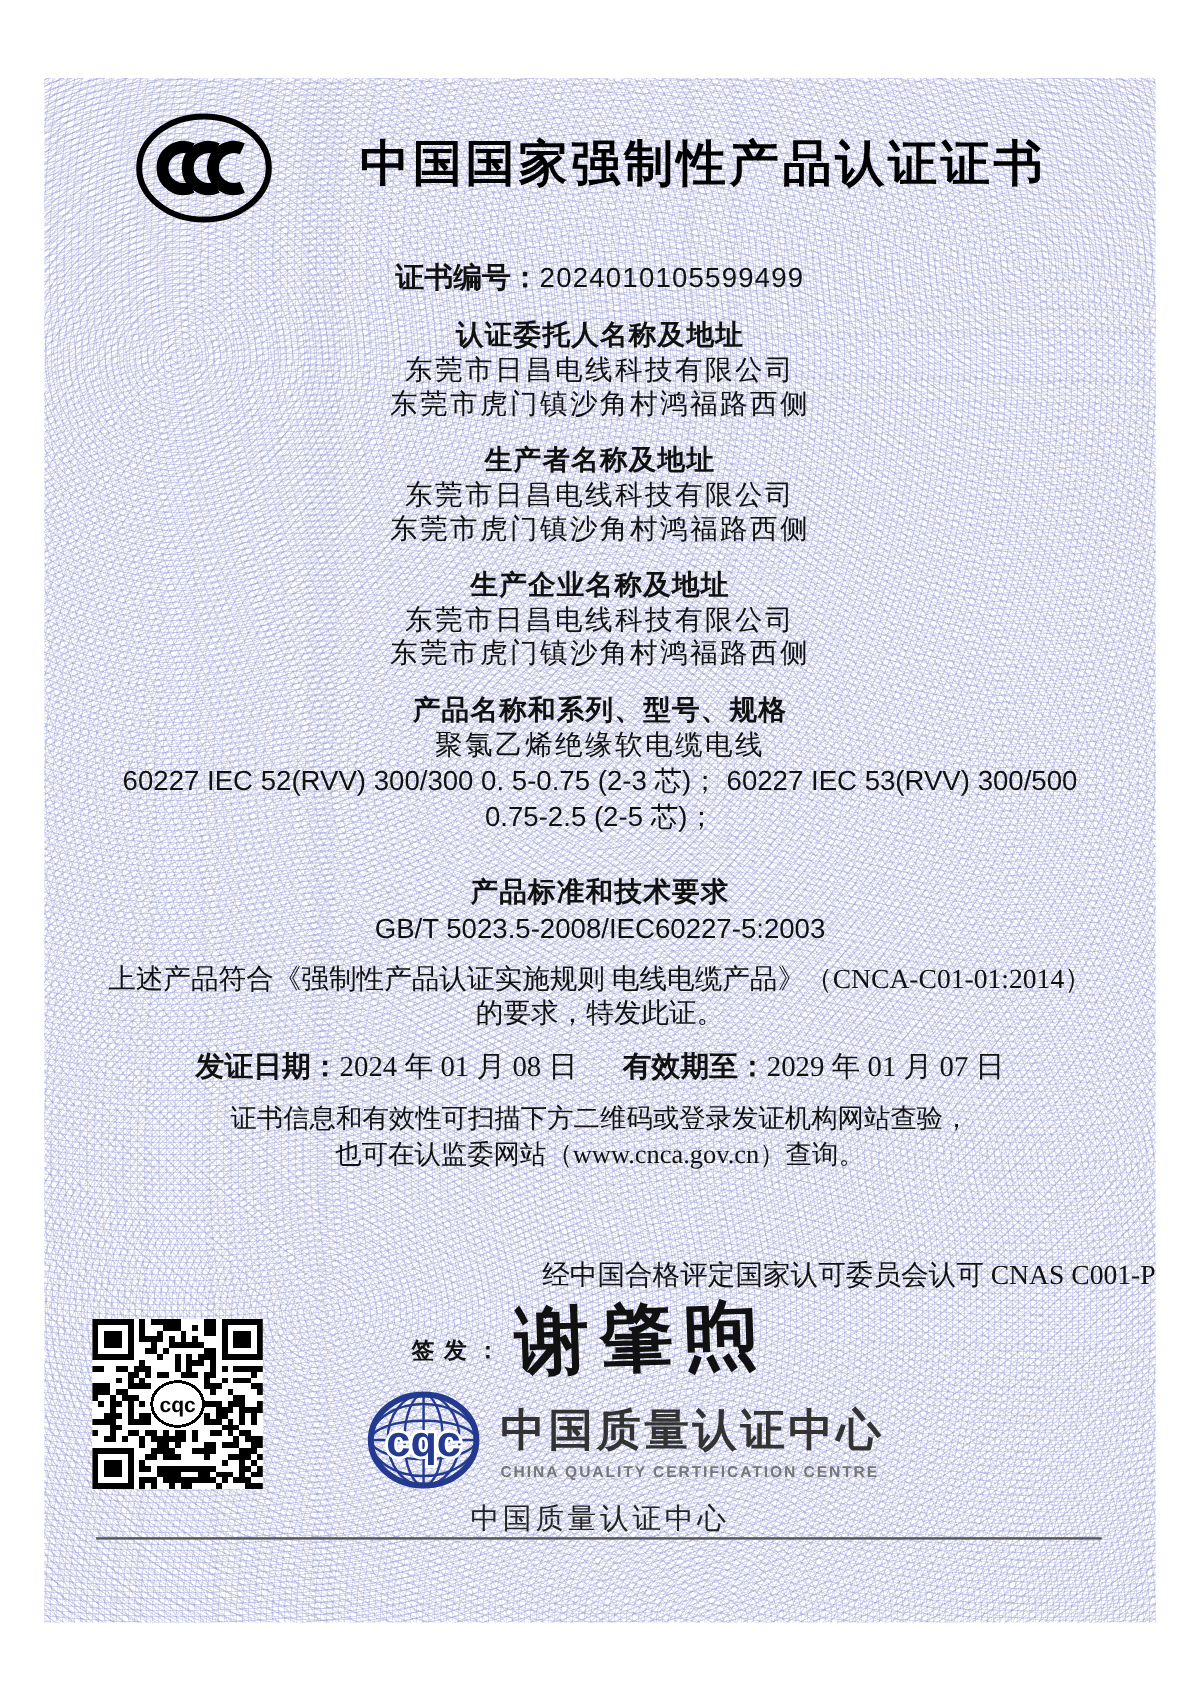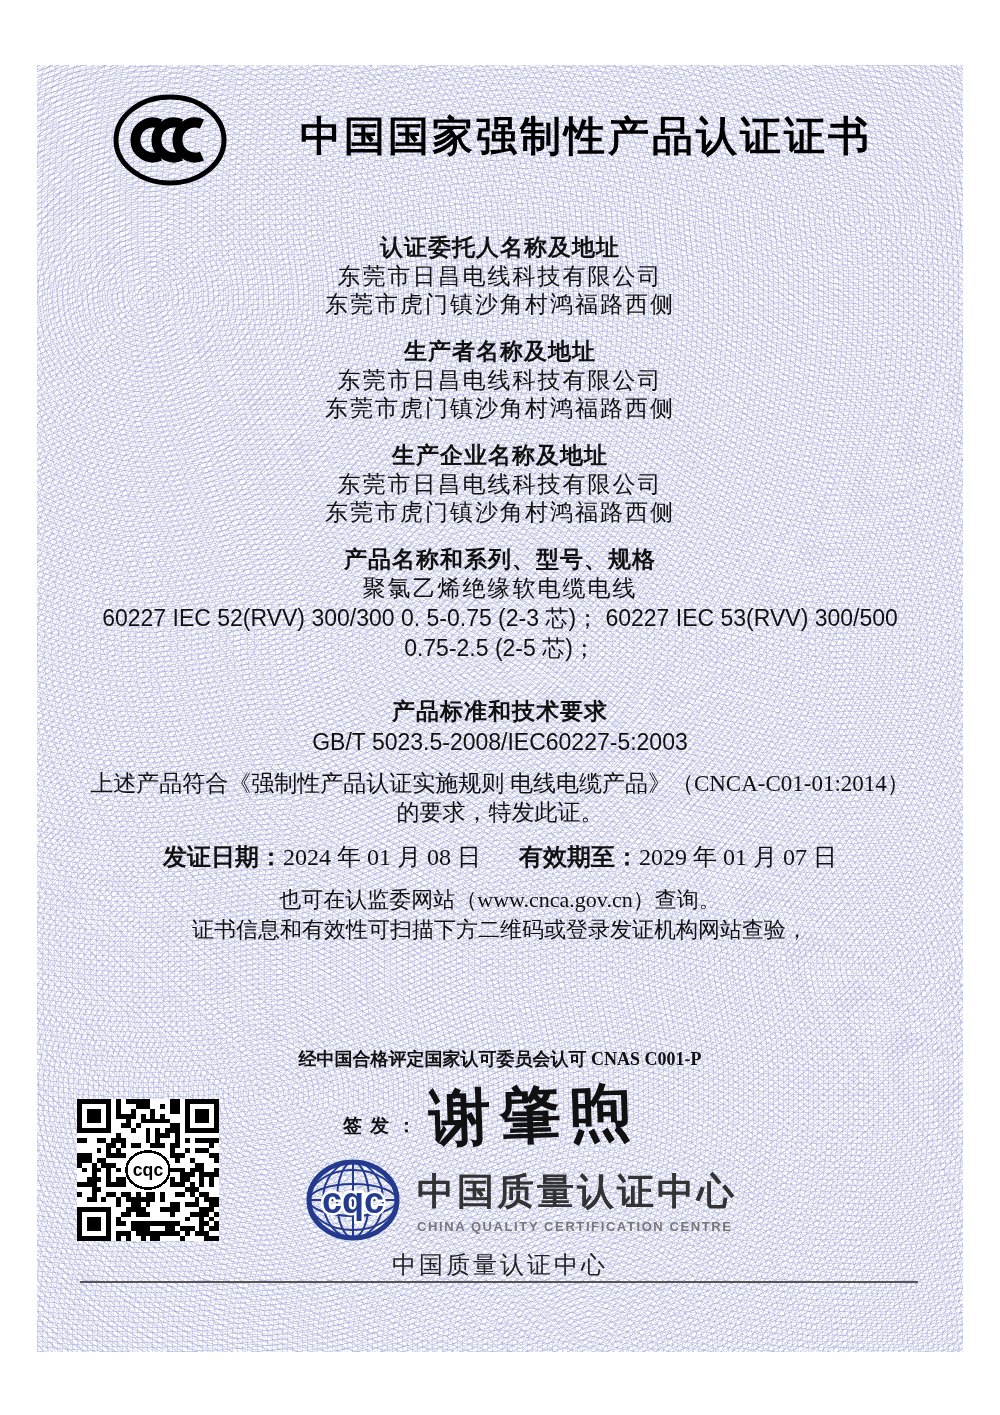--- a/index.html
+++ b/index.html
@@ -24,21 +24,21 @@
   .cert-line .lbl { font-weight:bold; }
   .cert-line .num { font-family:"Liberation Sans", sans-serif; font-size:23px; letter-spacing:1px; }
   .sec-h { margin-top:18px; font-size:23px; font-weight:bold; line-height:30px; letter-spacing:1px; }
   .sec-l { font-size:23px; line-height:28px; letter-spacing:2px; }
   .spec { font-family:"Liberation Sans", sans-serif; font-size:23px; line-height:30px; letter-spacing:0; }
   .compliance { margin-top:12px; font-size:23px; line-height:29px; }
   .date-line { margin-top:14px; font-size:24px; }
   .date-line .lbl { font-weight:bold; }
   .date-line .part2 { margin-left:38px; }
   .verify { margin-top:12px; font-size:22px; line-height:30px; }
-  .cnas-line { position:absolute; left:0; right:0; top:982px; text-align:center; font-size:18px;font-weight:bold; }
+  .cnas-line { position:absolute; left:0; right:0; top:982px; text-align:right; font-size:23px; }
   .sign-label { position:absolute; left:306px; top:1048px; font-size:19px; font-weight:bold; letter-spacing:8px; }
   .signature { position:absolute; left:392px; top:1008px; font-size:62px; font-weight:bold;
     letter-spacing:8px; transform:rotate(-2deg); font-family:"DejaVu Sans", sans-serif; }
   .qr-wrap { position:absolute; left:40px; top:1034px; width:142px; height:142px; background:#fff; }
   .cqc-block { position:absolute; left:268px; top:1092px; display:flex; align-items:center; }
   .cqc-globe { width:96px; height:86px; }
   .cqc-names { margin-left:16px; text-align:left; }
   .cqc-cn { font-size:37px; color:#333; font-weight:600; letter-spacing:3px;
     font-family:"Liberation Sans", sans-serif; }
   .cqc-en { font-size:13px; color:#777; font-weight:bold; letter-spacing:1.6px;
@@ -60,20 +60,23 @@
   <svg class="ccc-logo" viewBox="0 0 118 94" aria-hidden="true">
     <ellipse cx="59" cy="47" rx="54" ry="43" fill="none" stroke="#000" stroke-width="5"></ellipse>
     <path d="M 49 31 A 17.5 17.5 0 1 0 49 63" fill="none" stroke="#000" stroke-width="10"></path>
     <path d="M 70 31 A 17.5 17.5 0 1 0 70 63" fill="none" stroke="#000" stroke-width="10"></path>
     <path d="M 91 31 A 17.5 17.5 0 1 0 91 63" fill="none" stroke="#000" stroke-width="10"></path>
   </svg>
 
   <div class="page-title">中国国家强制性产品认证证书</div>
 
   <div class="content">
+    <div class="cert-line">
+      <span class="lbl">证书编号：</span><span class="num">2024010105599499</span>
+    </div>
 
     <div class="sec-h">认证委托人名称及地址</div>
     <div class="sec-l">东莞市日昌电线科技有限公司</div>
     <div class="sec-l">东莞市虎门镇沙角村鸿福路西侧</div>
 
     <div class="sec-h">生产者名称及地址</div>
     <div class="sec-l">东莞市日昌电线科技有限公司</div>
     <div class="sec-l">东莞市虎门镇沙角村鸿福路西侧</div>
 
     <div class="sec-h">生产企业名称及地址</div>
@@ -91,22 +94,22 @@
     <div class="compliance">
       <div>上述产品符合《强制性产品认证实施规则 电线电缆产品》（CNCA-C01-01:2014）</div>
       <div>的要求，特发此证。</div>
     </div>
 
     <div class="date-line">
       <span class="lbl">发证日期：</span><span>2024 年 01 月 08 日</span><span class="part2"><span class="lbl">有效期至：</span><span>2029 年 01 月 07 日</span></span>
     </div>
 
     <div class="verify">
+      <div>证书信息和有效性可扫描下方二维码或登录发证机构网站查验，</div>
       <div>也可在认监委网站（www.cnca.gov.cn）查询。</div>
-      <div>证书信息和有效性可扫描下方二维码或登录发证机构网站查验，</div>
     </div>
   </div>
 
   <div class="cnas-line">经中国合格评定国家认可委员会认可 CNAS C001-P</div>
 
   <div class="sign-label">签发：</div>
   <div class="signature">谢肇煦</div>
 
   <div class="qr-wrap">
     <svg id="qr-svg" width="142" height="142" viewBox="0 0 29 29" shape-rendering="crispEdges">

